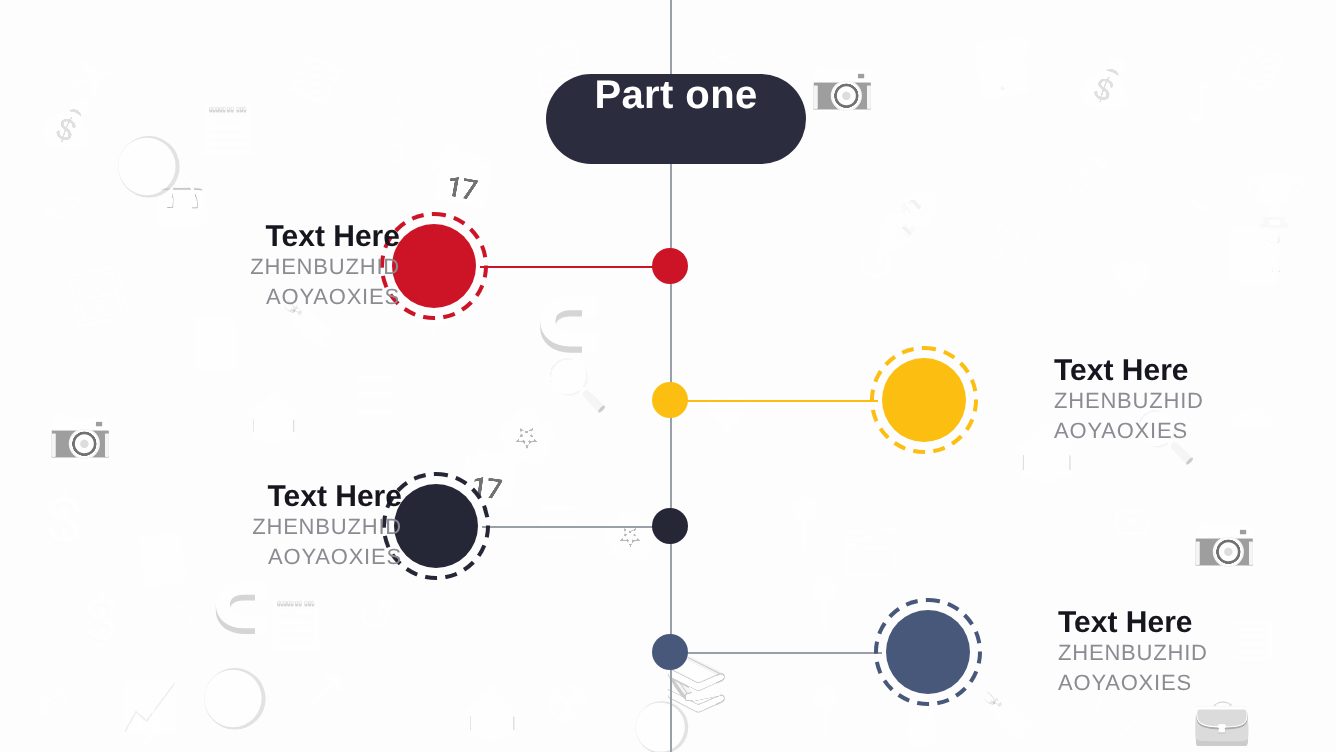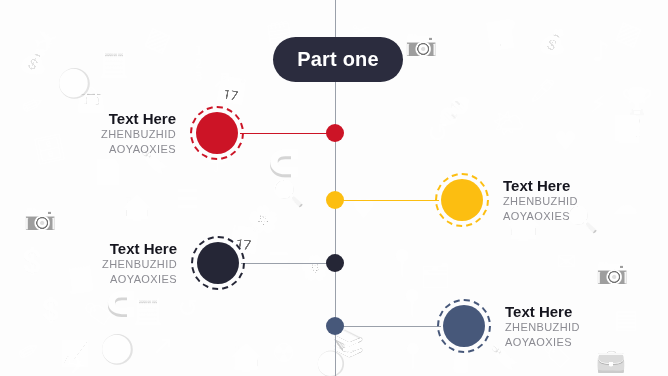--- a/index.html
+++ b/index.html
@@ -51,21 +51,21 @@
   #title-pill {
     position: absolute;
     left: 273px;
     top: 37px;
     width: 130px;
     height: 45px;
     background: #2b2c3e;
     border-radius: 23px;
     z-index: 5;
     display: flex;
-    align-items: center;
+    align-items: flex-start;
     justify-content: center;
   }
   #title-pill span {
     color: #ffffff;
     font-size: 20px;
     font-weight: bold;
     letter-spacing: 0.2px;
   }
 
   
@@ -101,20 +101,21 @@
     border-width: 2px;
     background: transparent;
     z-index: 4;
     box-sizing: border-box;
   }
 
   
   .text-block {
     position: absolute;
     z-index: 6;
+    margin-left: 24px;
   }
   .text-block .t-title {
     font-size: 15px;
     font-weight: bold;
     color: #16161f;
     line-height: 1.15;
     white-space: nowrap;
   }
   .text-block .t-sub {
     font-size: 11px;

